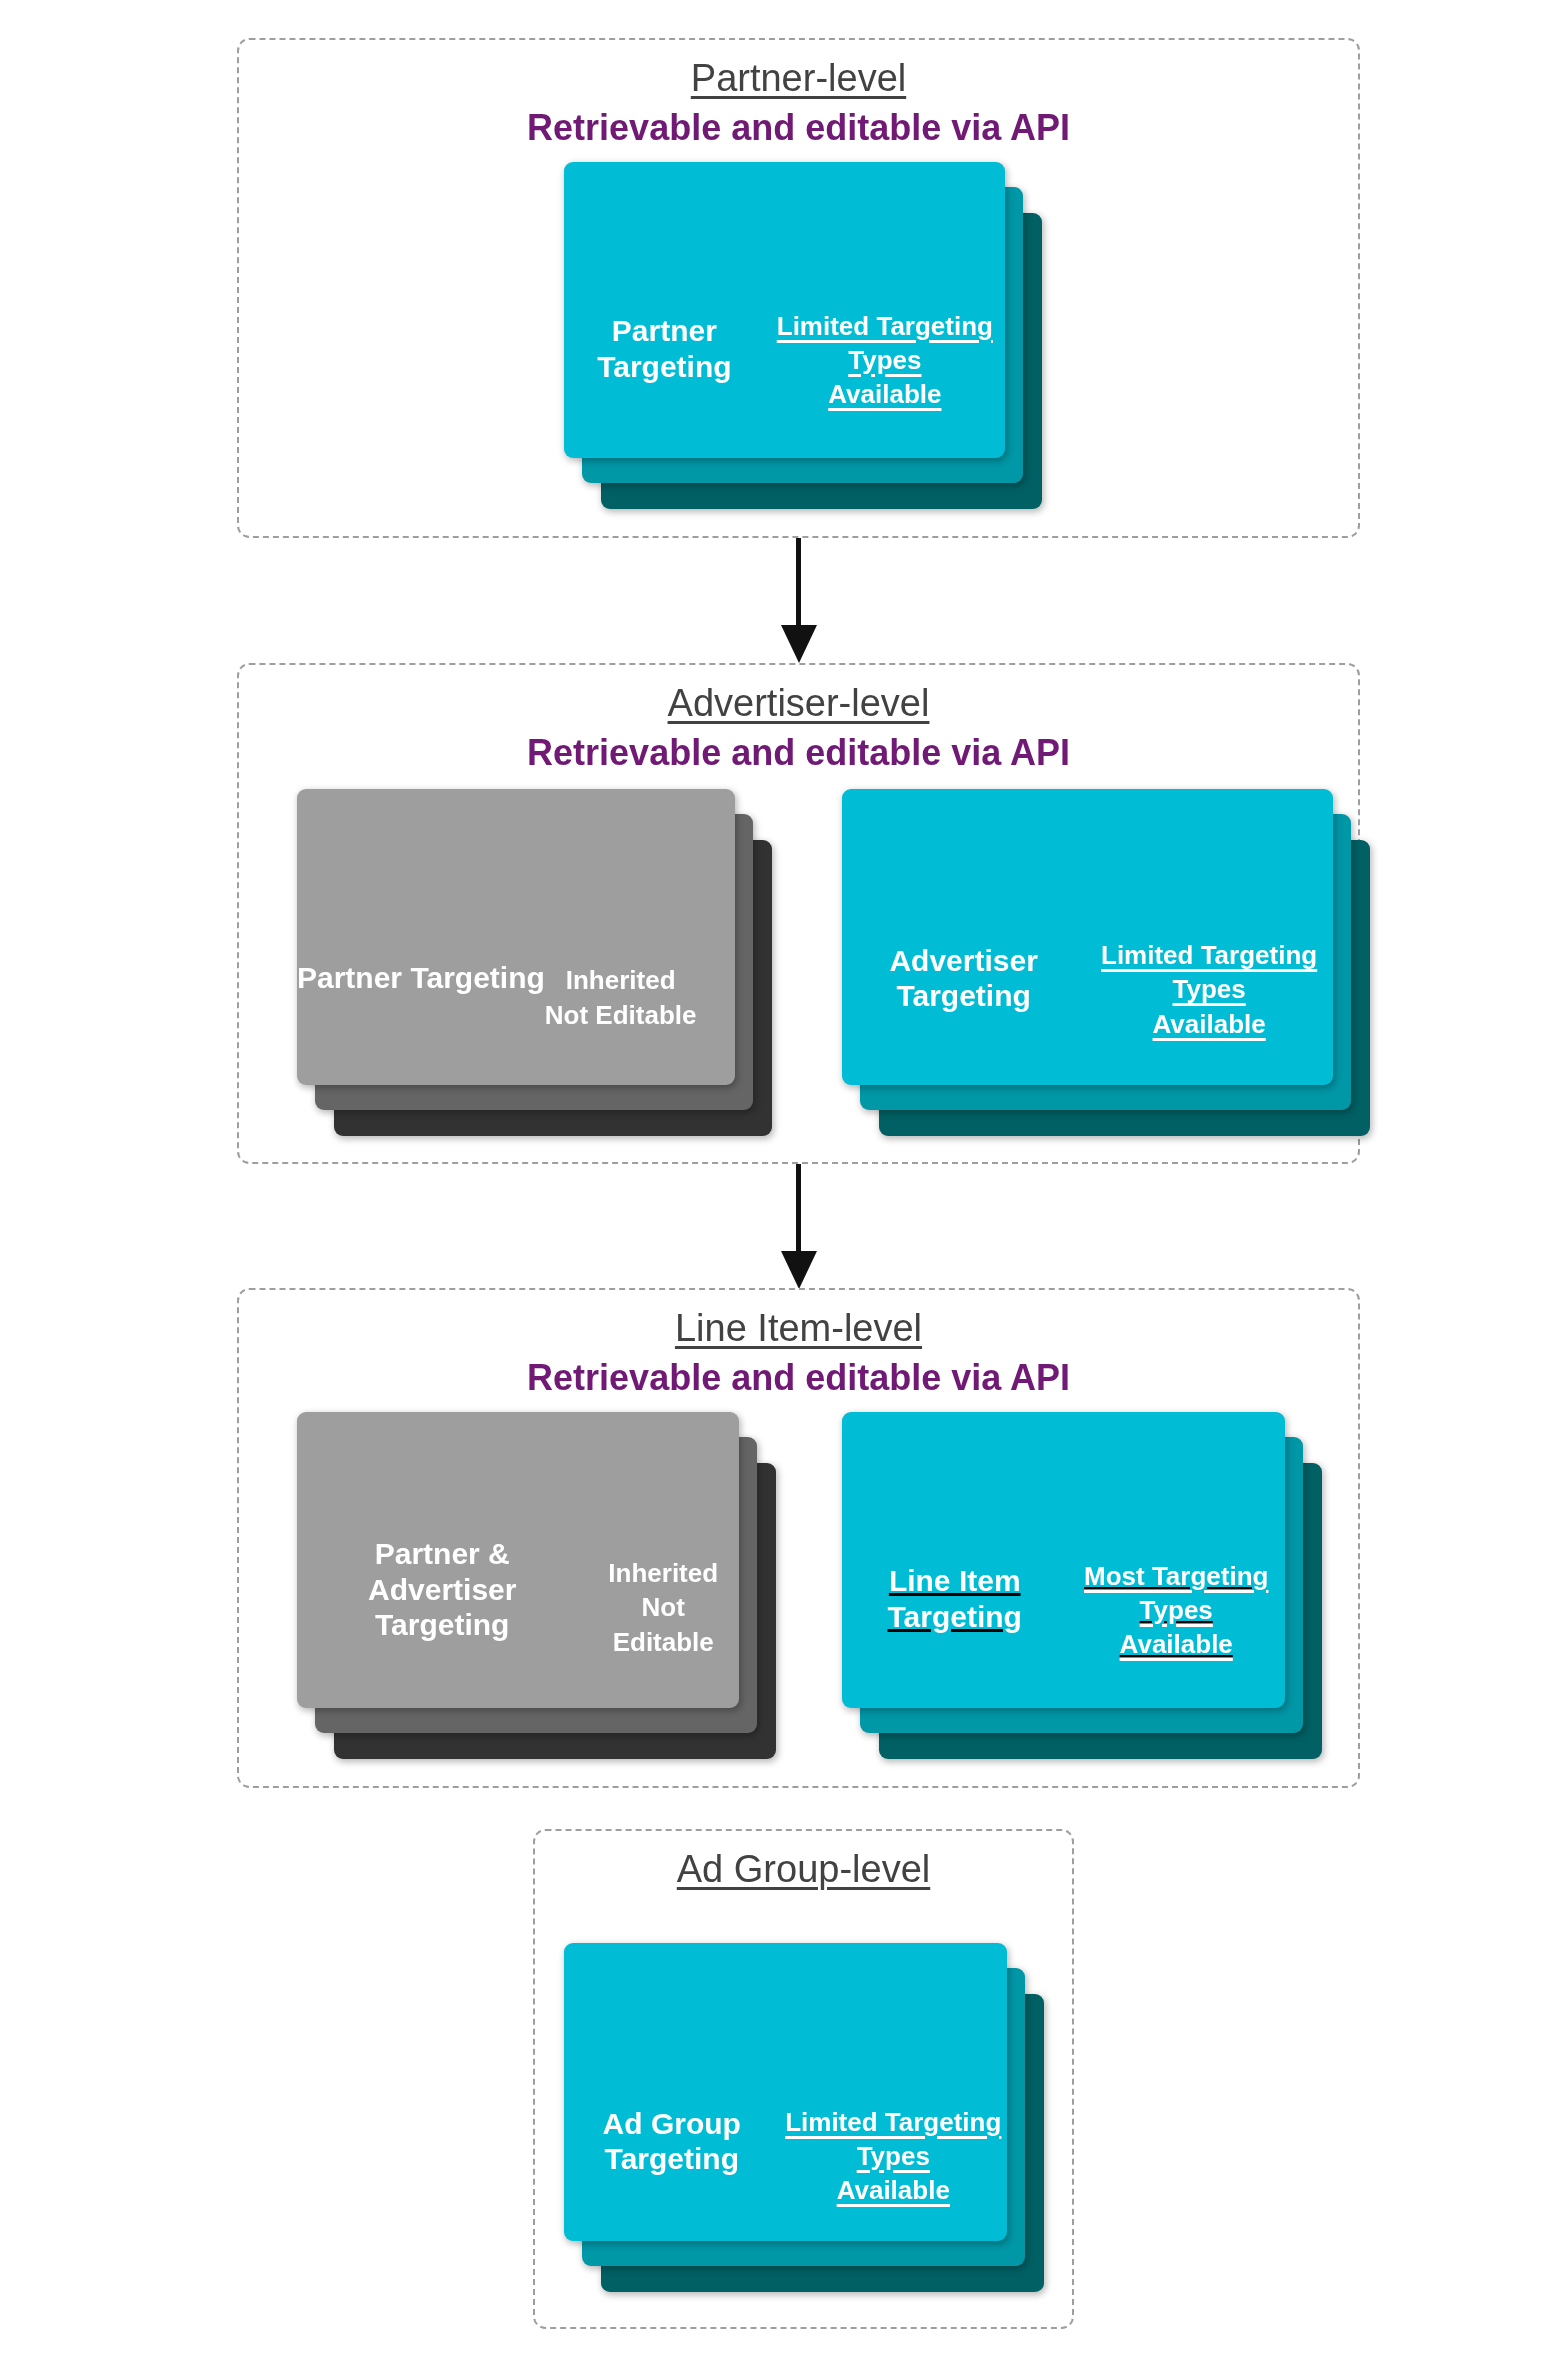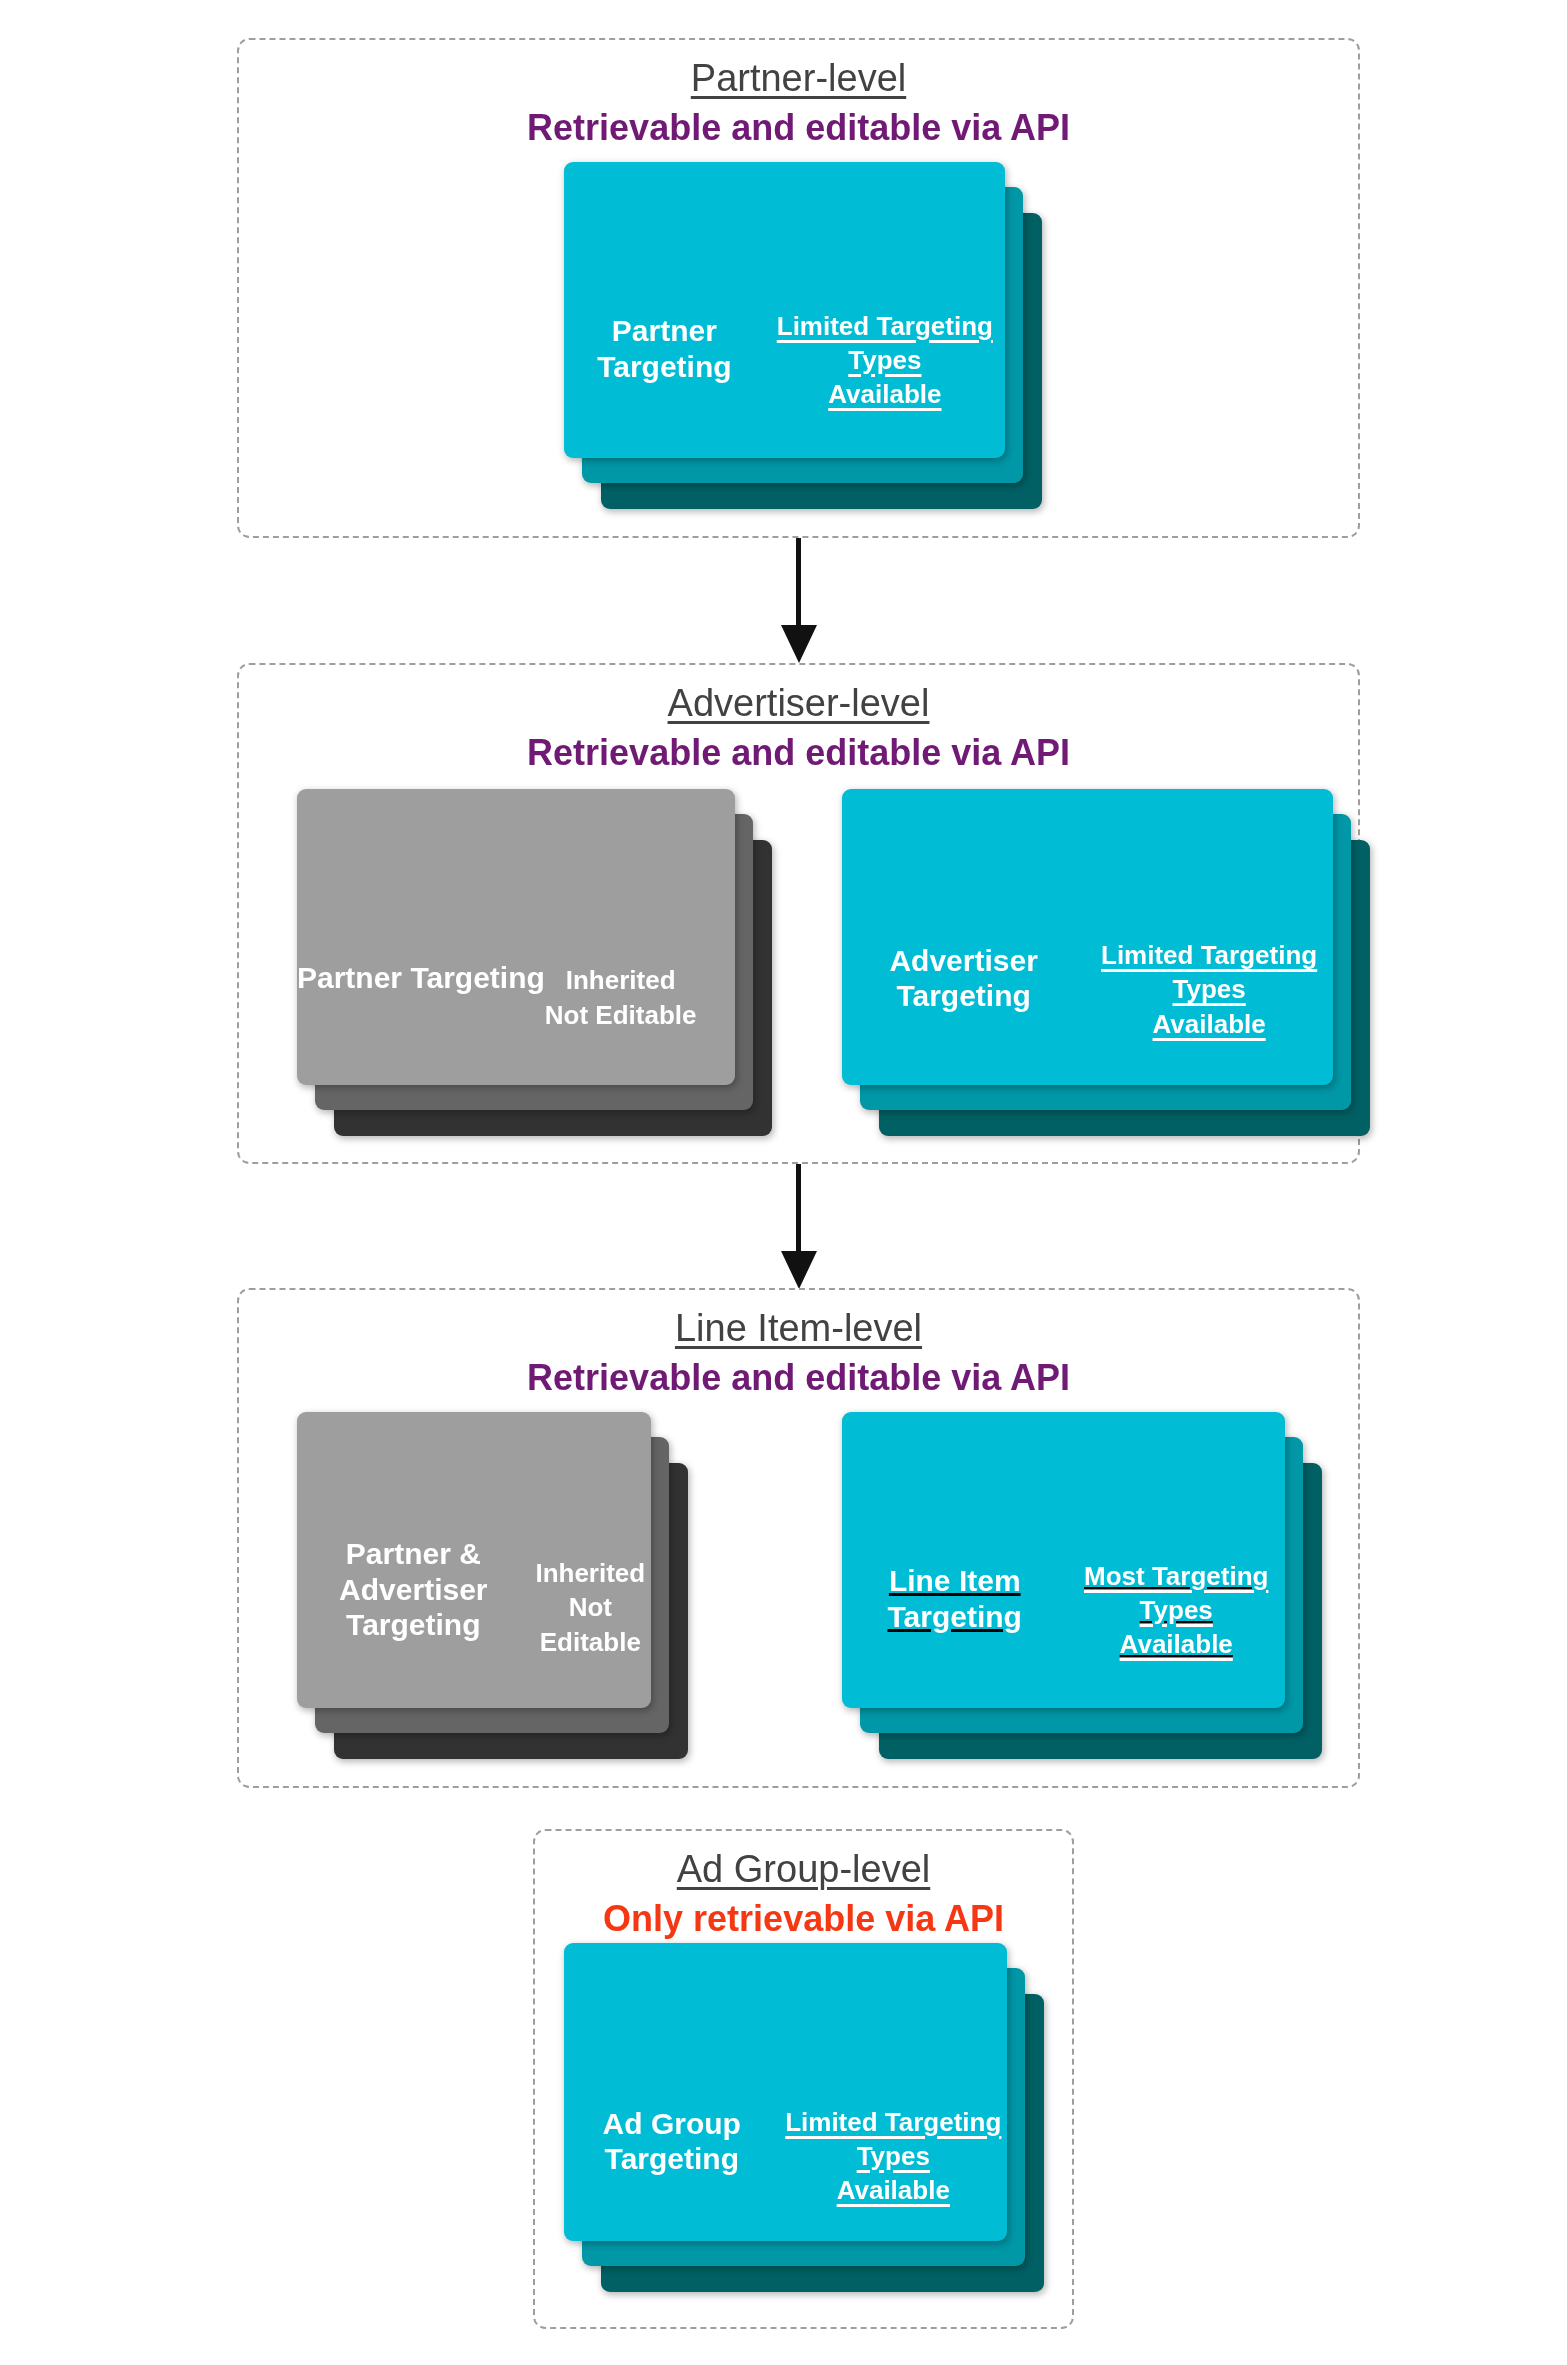--- a/index.html
+++ b/index.html
@@ -33,21 +33,21 @@
   .gray .layer.front{background:#9e9e9e;}
 
   .card-title{font-size:30px;font-weight:700;color:#ffffff;line-height:1.18;white-space:pre-line;}
   .card-sub{font-size:26px;font-weight:700;color:#ffffff;line-height:1.32;white-space:pre-line;max-width:384px;}
   .card-sub.underline{text-decoration:underline;text-decoration-thickness:2.7px;text-underline-offset:4.5px;}
 
   
   .s1-card{left:325px;top:122px;width:441px;height:296px;}
   .s2-gray{left:58px;top:124px;width:438px;height:296px;}
   .s2-teal{left:603px;top:124px;width:491px;height:296px;}
-  .s3-gray{left:58px;top:122px;width:354px;height:296px;}
+  .s3-gray{left:58px;top:122px;width:442px;height:296px;}
   .s3-teal{left:603px;top:122px;width:443px;height:296px;}
   .s4-card{left:29px;top:112px;width:443px;height:298px;}
 
   
   .s1-card .layer.front{padding-top:77px;}  .s1-card .card-sub{margin-top:23px;}
   .s2-gray .layer.front{padding-top:82px;}  .s2-gray .card-sub{margin-top:39px;}
   .s2-teal .layer.front{padding-top:82px;}  .s2-teal .card-sub{margin-top:23px;}
   .s3-gray .layer.front{padding-top:59px;}  .s3-gray .card-sub{margin-top:36px;}
   .s3-teal .layer.front{padding-top:77px;text-decoration:underline;}  .s3-teal .card-sub{margin-top:23px;}
   .s4-card .layer.front{padding-top:98px;} .s4-card .card-sub{margin-top:30px;}
@@ -138,21 +138,20 @@
         <div class="card-title">Line Item Targeting</div>
         <div class="card-sub underline">Most Targeting Types
 Available</div>
       </div>
     </div>
   </section>
 
   <section class="level-box box4">
     <div class="level-header">
       <div class="level-title">Ad Group-level</div>
-      <div class="level-subtitle red">Only retrievable via API</div>
     </div>
     <div class="stack teal s4-card">
       <div class="layer back"></div>
       <div class="layer mid"></div>
       <div class="layer front">
         <div class="card-title">Ad Group Targeting</div>
         <div class="card-sub underline">Limited Targeting Types
 Available</div>
       </div>
     </div>

